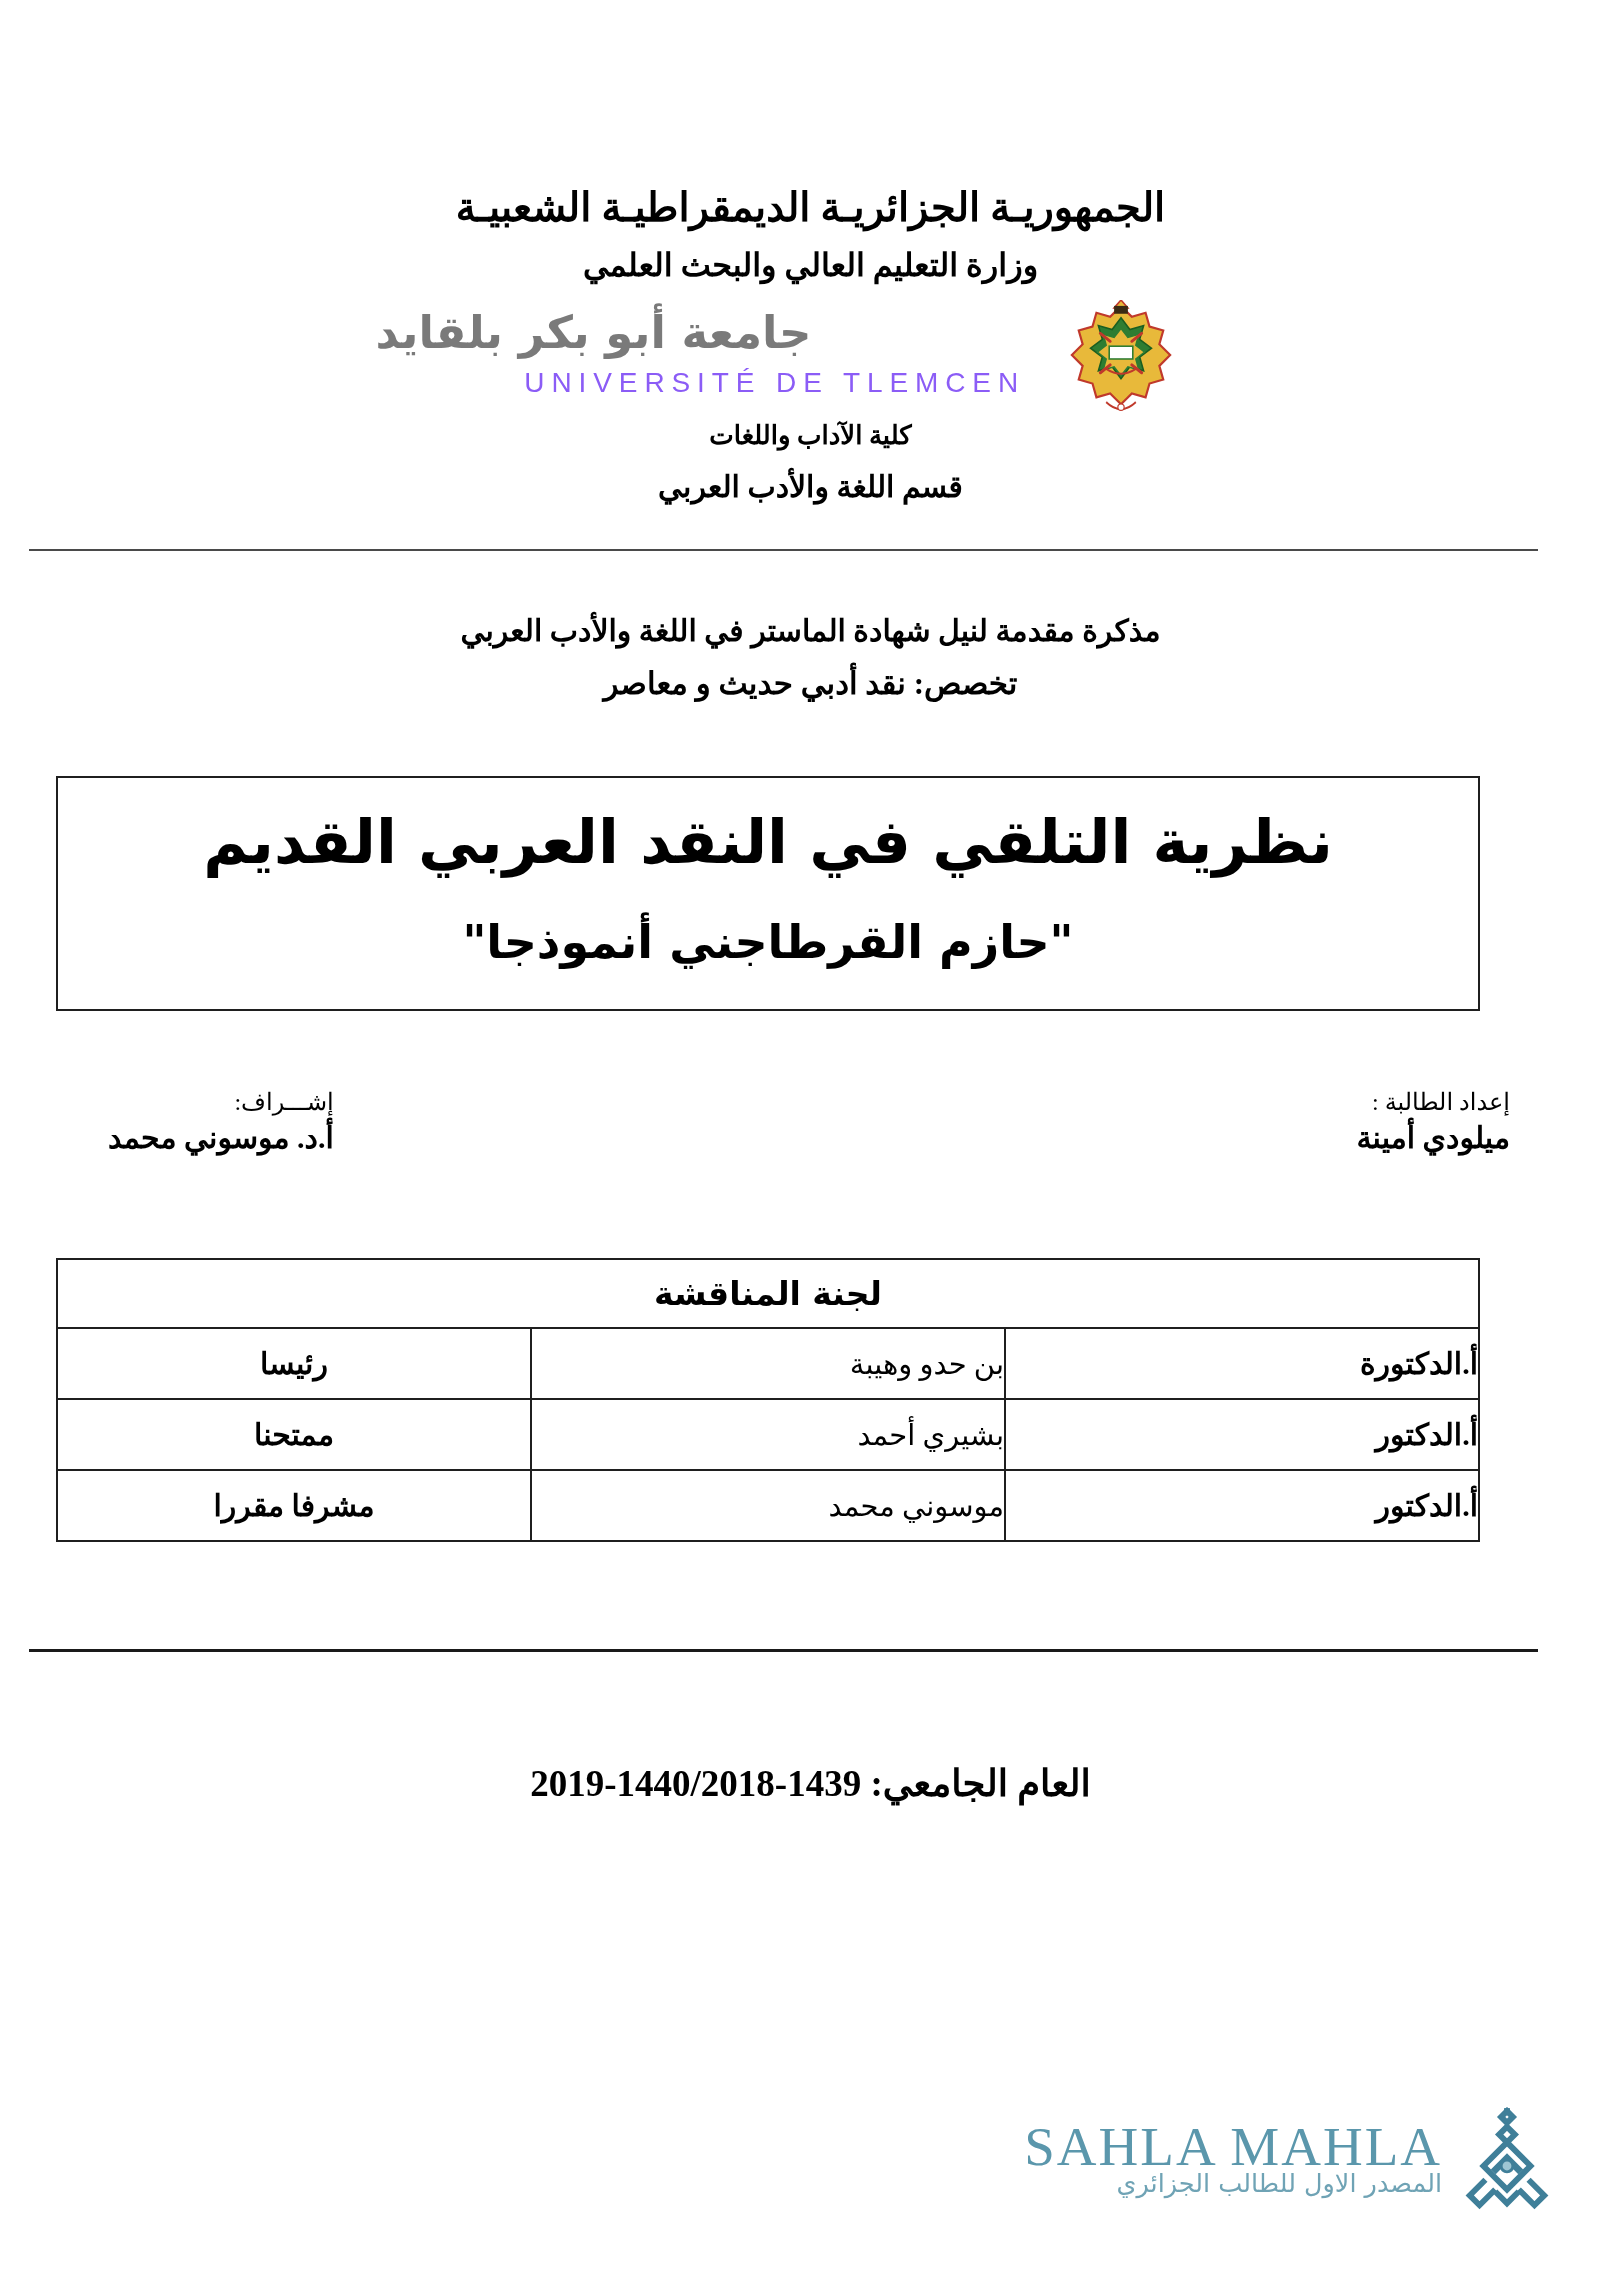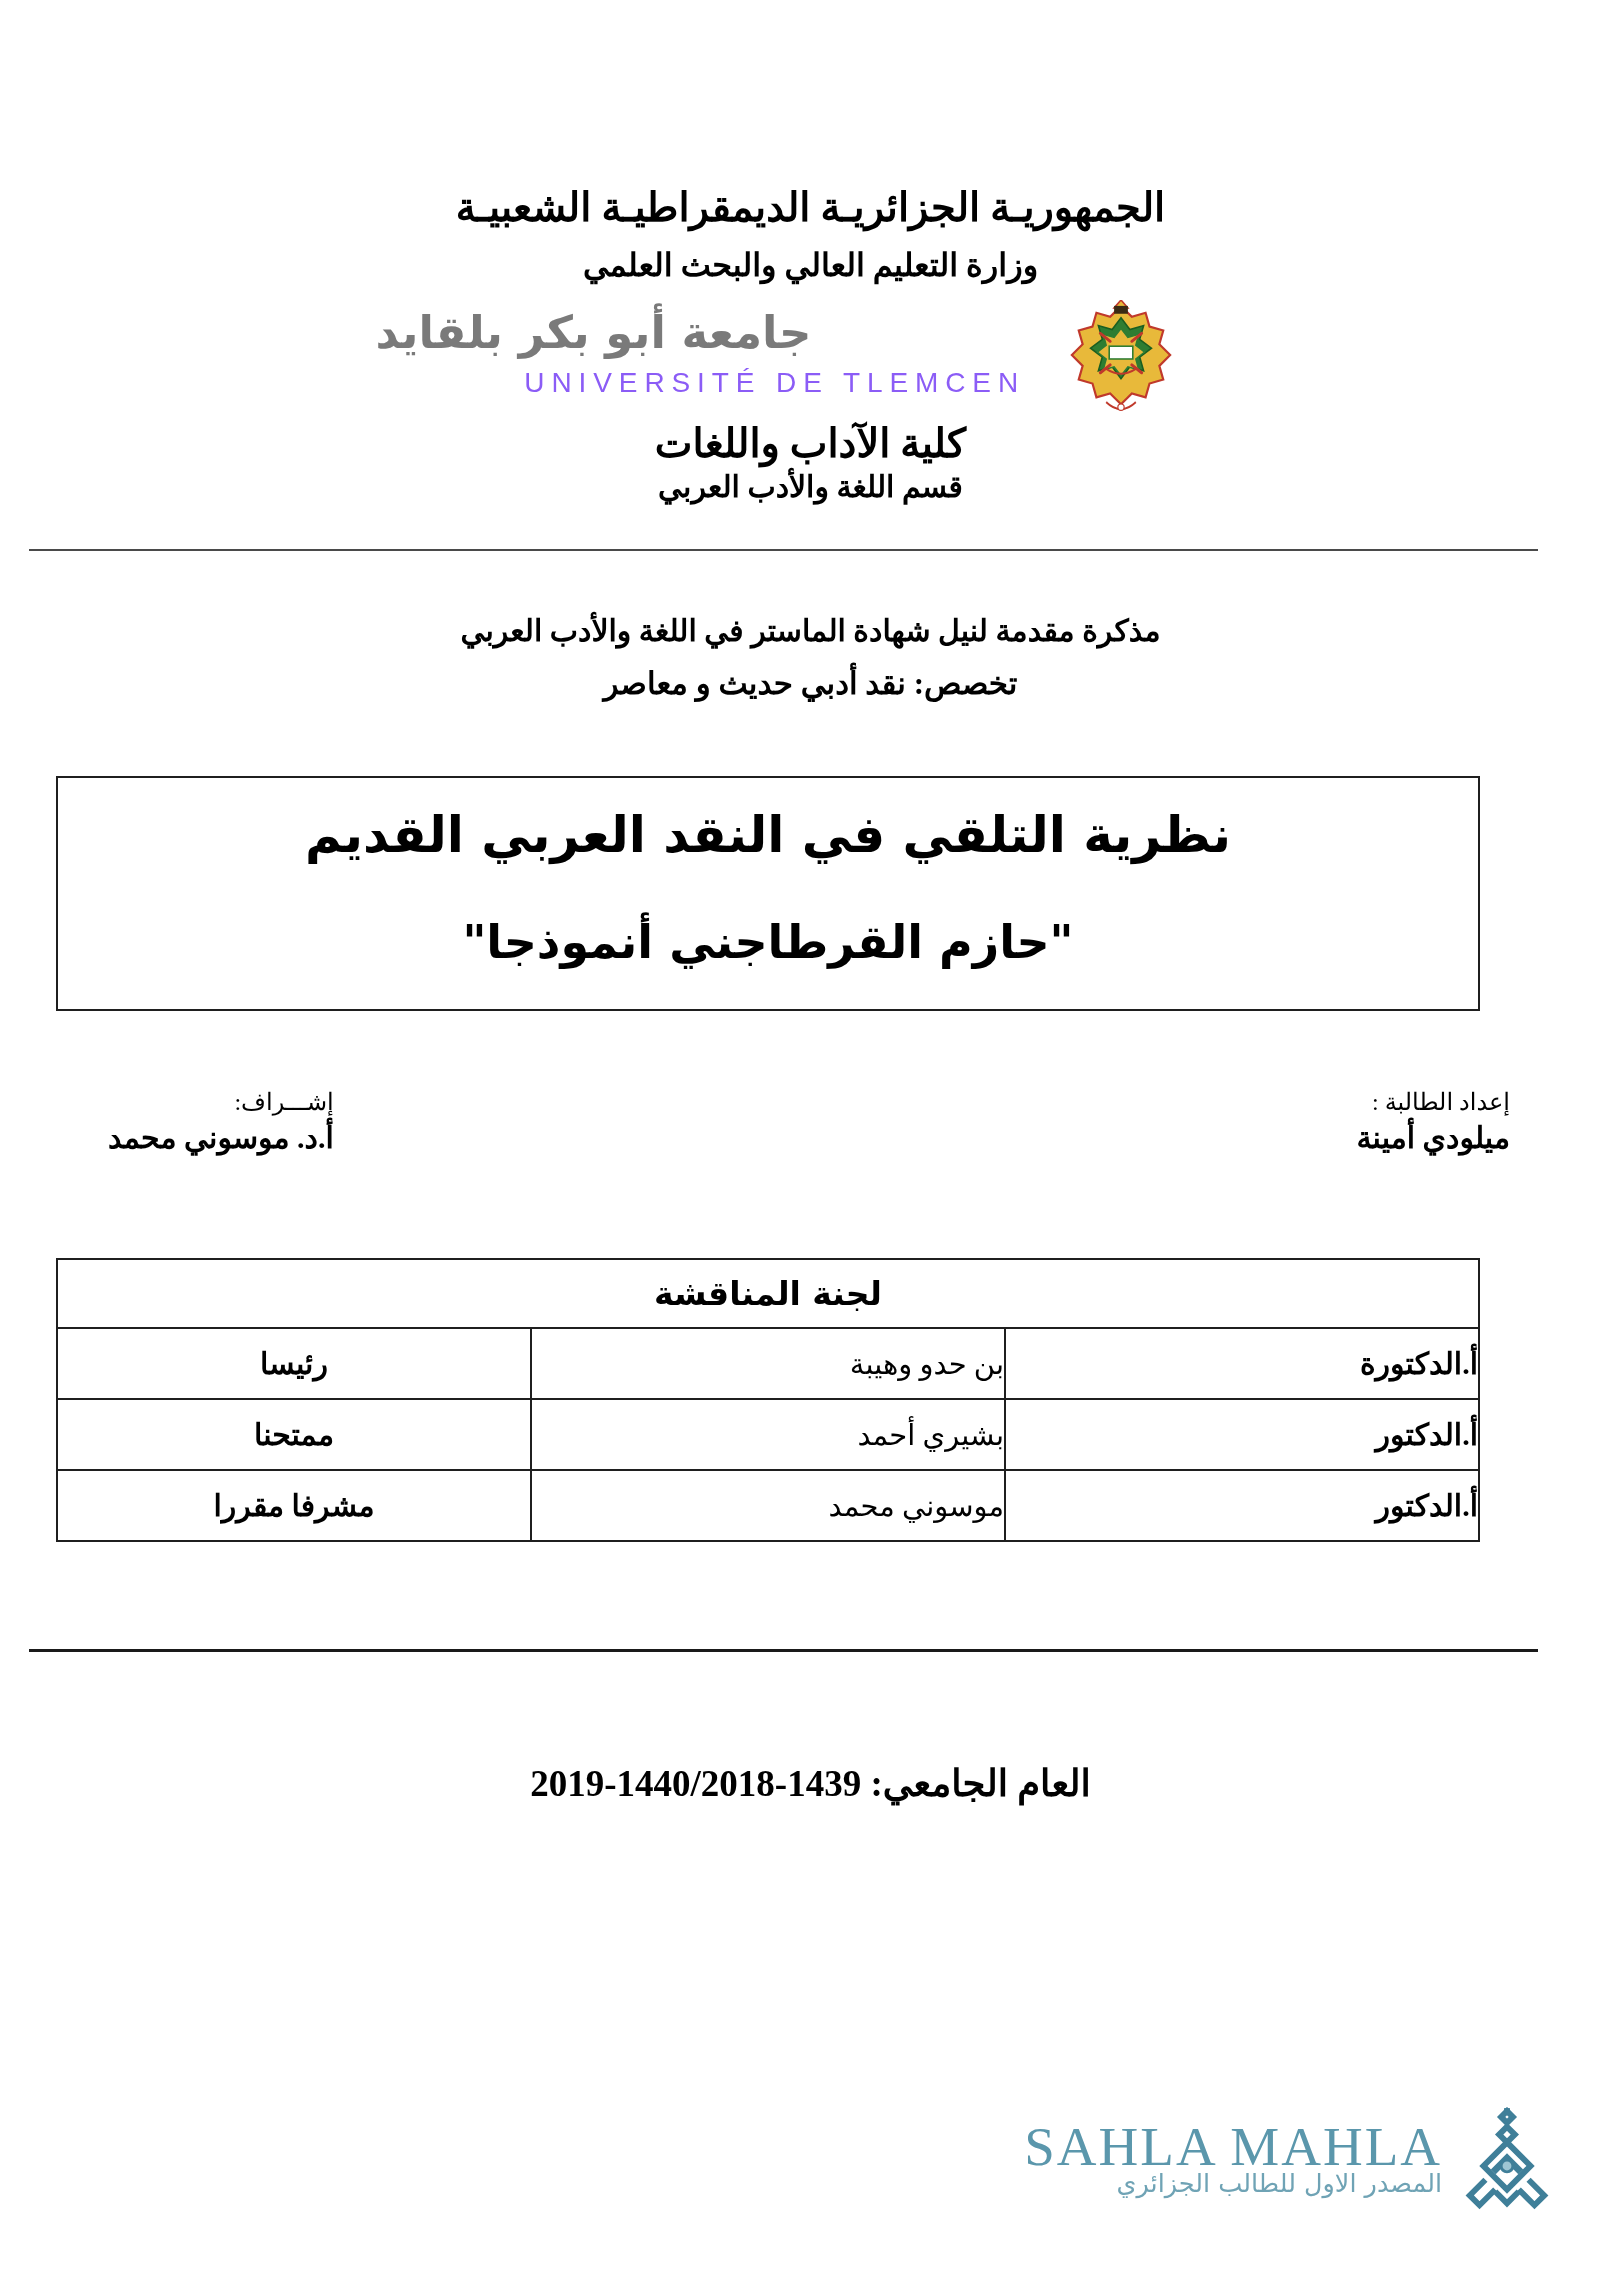--- a/index.html
+++ b/index.html
@@ -88,21 +88,21 @@
     letter-spacing: 6.9px;
     font-family: Liberation Sans, sans-serif;
     direction: ltr;
   }
 
   
   .faculty {
     position: absolute;
     top: 420px; left: 0; width: 1621px;
     text-align: center;
-    font-size: 40px;
+    font-size: 26px;
     font-weight: bold;
   }
   .department {
     position: absolute;
     top: 469px; left: 0; width: 1621px;
     text-align: center;
     font-size: 30px;
     font-weight: bold;
   }
 
@@ -139,21 +139,21 @@
     left: 56px;
     width: 1424px;
     height: 235px;
     border: 2px solid #1f1f1f;
     box-sizing: border-box;
   }
   .title-main {
     position: absolute;
     top: 27.4px; left: 0; width: 100%;
     text-align: center;
-    font-size: 50px;
+    font-size: 61px;
     font-weight: bold;
     font-family: "DejaVu Sans", sans-serif;
     line-height: 1.2;
   }
   .title-sub {
     position: absolute;
     top: 137px; left: 0; width: 100%;
     text-align: center;
     font-size: 46px;
     font-weight: bold;

